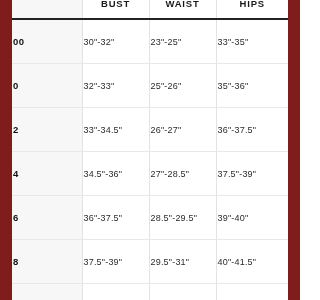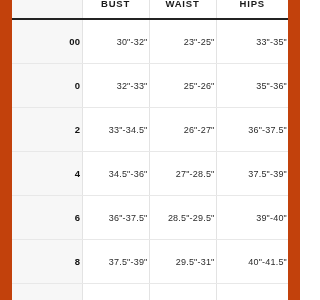--- a/index.html
+++ b/index.html
@@ -14,21 +14,21 @@
     font-family: "Liberation Sans", sans-serif;
     -webkit-font-smoothing: antialiased;
   }
 
   
   #size-chart-viewport {
     position: relative;
     width: 300px;
     height: 300px;
     overflow: hidden;
-    background: #c2410c;
+    background: #7f1d1d;
   }
 
   #size-chart-scroll {
     position: absolute;
     left: 12px;
     top: -12px;           
     width: 276px;
   }
 
   table.size-chart {
@@ -59,21 +59,21 @@
   thead th.th-size {
     border-left: none;
     background: #f7f7f7;
   }
 
   
   tbody td {
     height: 41px;
     font-size: 9px;
     color: #2b2b2b;
-    text-align: right;
+    text-align: left;
     vertical-align: middle;
     border-bottom: 1px solid #e8e8e8;
     border-left: 1px solid #e3e3e3;
     background: #ffffff;
     letter-spacing: 0.2px;
     white-space: nowrap;
   }
   tbody td.cell-size {
     font-weight: 700;
     color: #111111;

